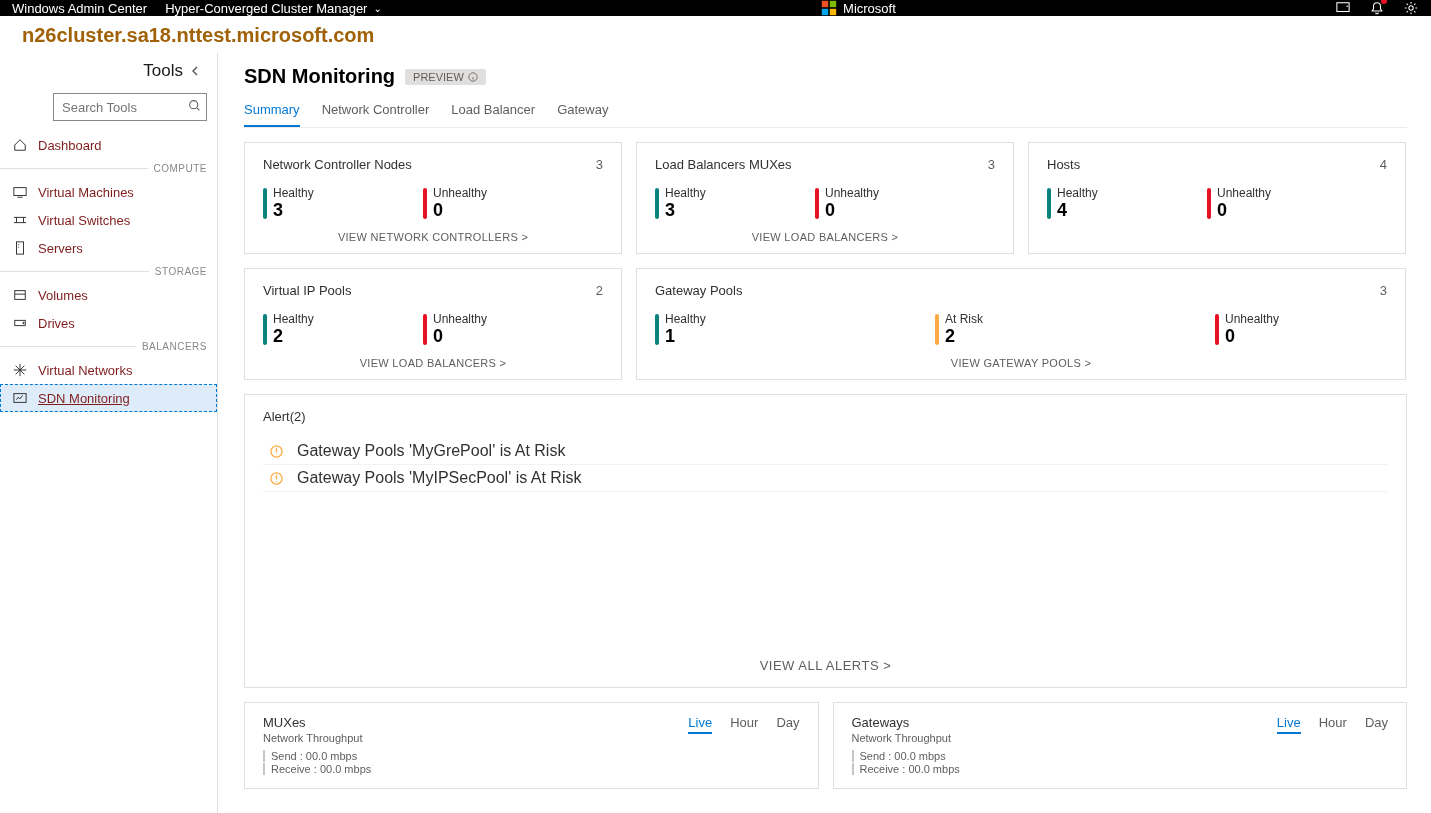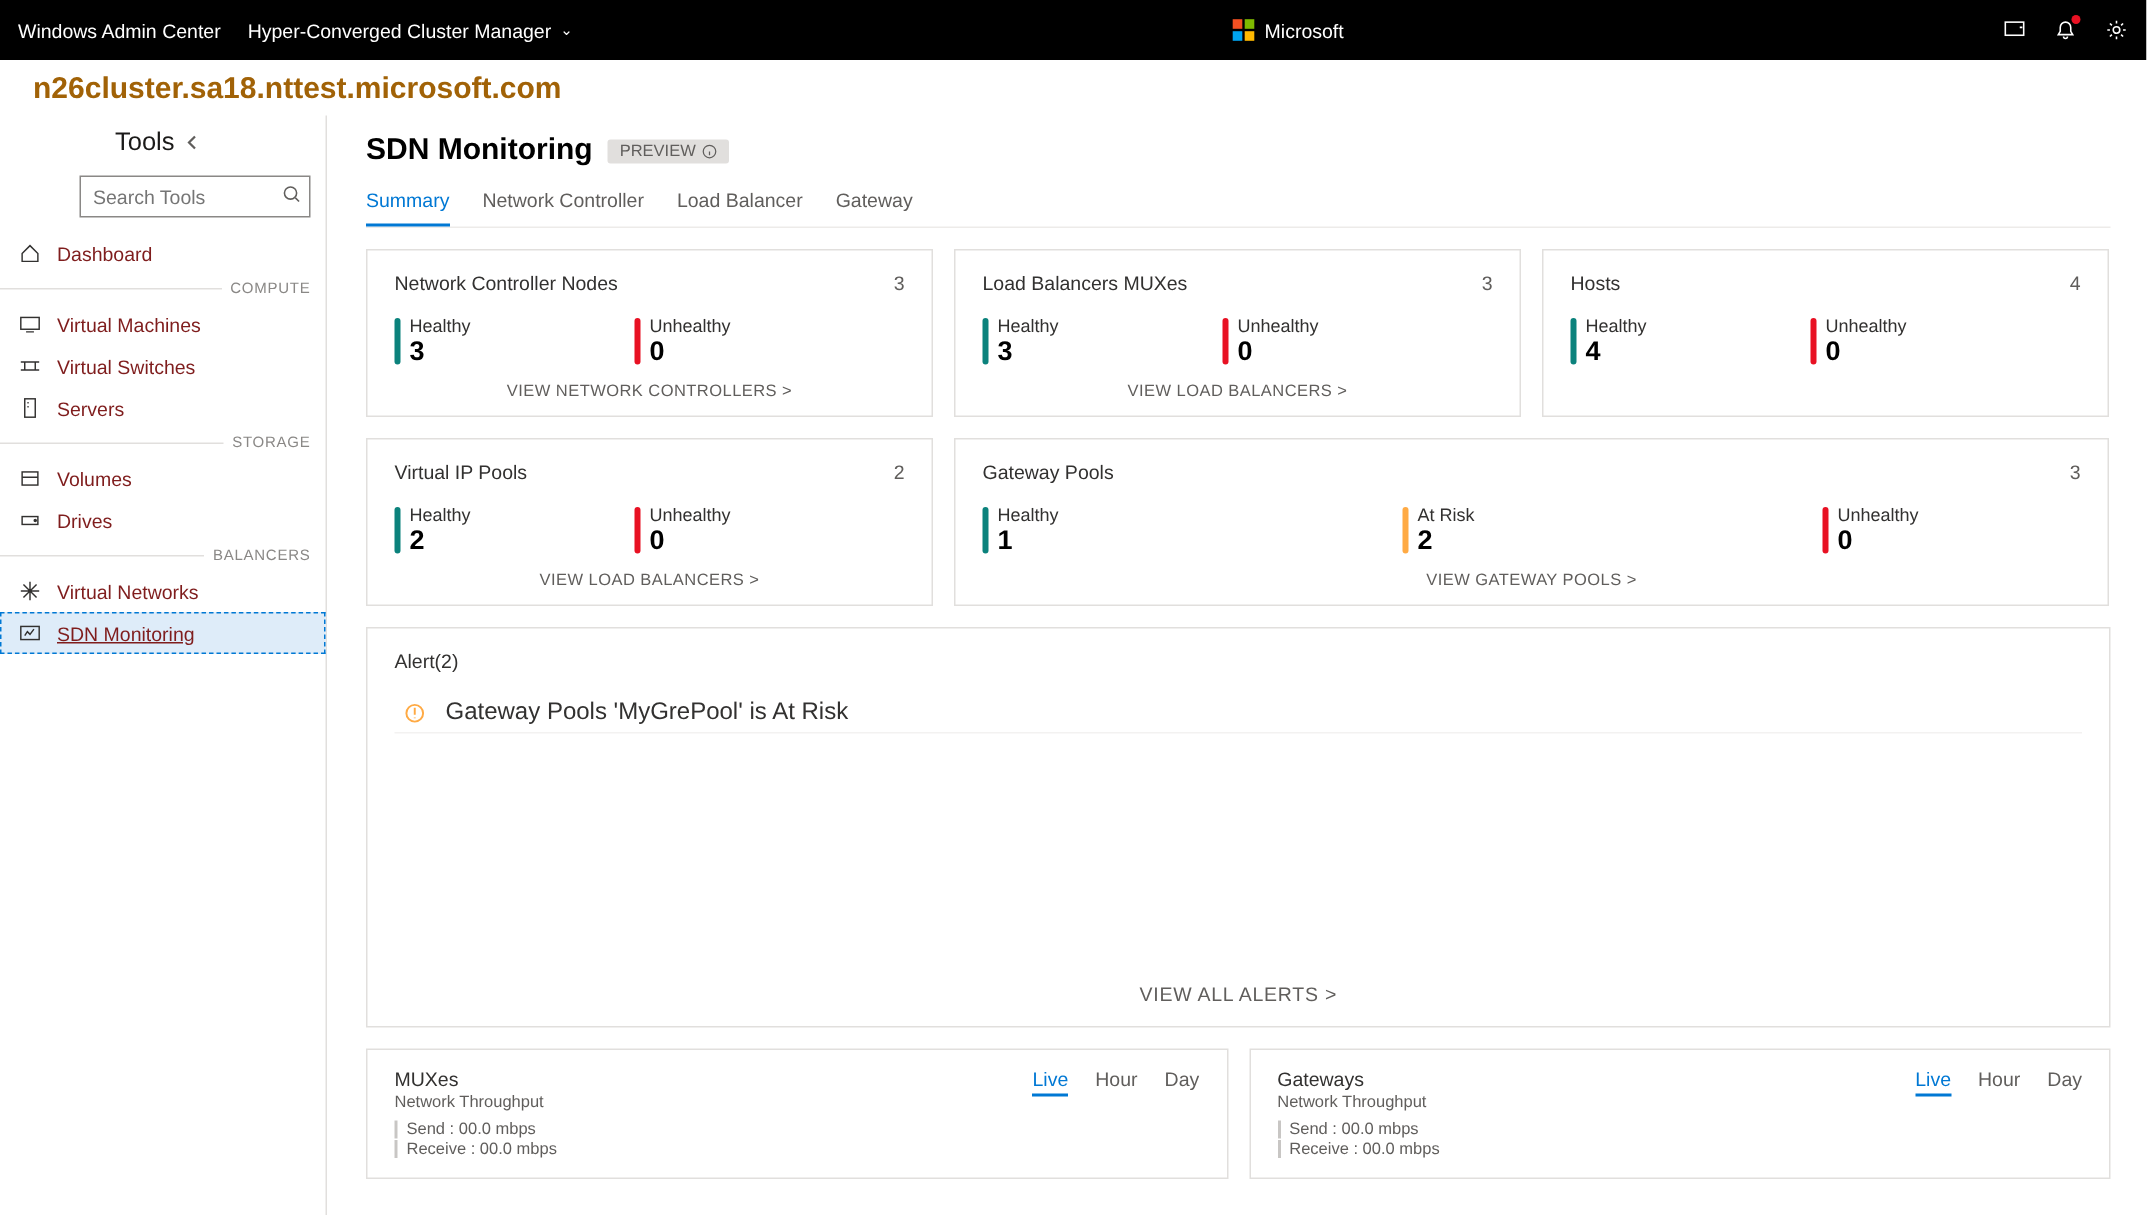--- a/index.html
+++ b/index.html
@@ -1,34 +1,34 @@
 <!DOCTYPE html>
 <html><head>
 <meta charset="utf-8">
 <style>
   * { box-sizing: border-box; margin: 0; padding: 0; }
   body { font-family: "Segoe UI", Tahoma, sans-serif; font-size: 13px; color: #323130; background: #fff; width: 1431px; }
   
-  .topbar { background: #000; color: #fff; height: 40px; display: flex; align-items: center; padding: 0 12px; }
+  .topbar { background: #000; color: #fff; height: 16px; display: flex; align-items: center; padding: 0 12px; }
   .topbar-left { display: flex; align-items: center; gap: 18px; }
   .topbar-brand { font-size: 13px; }
   .topbar-context { font-size: 13px; display: flex; align-items: center; gap: 6px; cursor: pointer; }
   .topbar-center { flex: 1; display: flex; justify-content: center; align-items: center; gap: 6px; }
   .ms-logo { display: inline-flex; }
   .ms-logo svg { width: 16px; height: 16px; }
   .topbar-right { display: flex; align-items: center; gap: 18px; }
   .topbar-icon { width: 16px; height: 16px; display: inline-flex; align-items: center; justify-content: center; cursor: pointer; position: relative; }
   .notif-dot { position: absolute; top: -2px; right: -2px; width: 6px; height: 6px; background: #e81123; border-radius: 50%; }
   
   .breadcrumb-row { padding: 8px 22px 6px; }
   .breadcrumb-title { font-size: 20px; font-weight: 700; color: #a16207; }
   
   .layout { display: flex; }
   .sidebar { width: 218px; border-right: 1px solid #e1dfdd; padding: 6px 0 0 0; }
-  .sidebar-header { display: flex; align-items: center; justify-content: center; padding: 0 10px 6px 10px; }
+  .sidebar-header { display: flex; align-items: center; justify-content: flex-end; padding: 0 10px 6px 10px; }
   .sidebar-title { font-size: 17px; font-weight: 400; color: #1b1a19; }
   .collapse-btn { width: 24px; height: 24px; display: inline-flex; align-items: center; justify-content: center; cursor: pointer; color: #605e5c; }
   .search-wrap { padding: 4px 10px 10px; margin-left: 43px; }
   .search-box { position: relative; }
   .search-input { width: 100%; height: 28px; border: 1px solid #8a8886; padding: 0 28px 0 8px; font-size: 13px; outline: none; }
   .search-icon { position: absolute; right: 6px; top: 50%; transform: translateY(-50%); color: #605e5c; }
   .nav-item { display: flex; align-items: center; gap: 10px; padding: 6px 12px; font-size: 13px; color: #7f1d1d; cursor: pointer; }
   .nav-item.active { background: #deecf9; outline: 1px dashed #0078d4; outline-offset: -1px; }
   .nav-item.active .nav-label { text-decoration: underline; }
   .nav-icon { width: 16px; height: 16px; display: inline-flex; align-items: center; justify-content: center; color: #323130; }
@@ -367,20 +367,29 @@
       <div class="alerts-title">Alert(2)</div>
       <div class="alert-row">
         <span class="alert-icon">
             <svg width="13" height="13" viewBox="0 0 14 14" fill="none" stroke="#ffaa44" stroke-width="1.4">
               <circle cx="7" cy="7" r="6"></circle>
               <path d="M7 3v5M7 10v0.5"></path>
             </svg>
           </span>
         <span>Gateway Pools 'MyGrePool' is At Risk</span>
       </div>
+      <div class="alert-row">
+        <span class="alert-icon">
+            <svg width="13" height="13" viewBox="0 0 14 14" fill="none" stroke="#ffaa44" stroke-width="1.4">
+              <circle cx="7" cy="7" r="6"></circle>
+              <path d="M7 3v5M7 10v0.5"></path>
+            </svg>
+          </span>
+        <span>Gateway Pools 'MyIPSecPool' is At Risk</span>
+      </div>
       <div class="alerts-spacer"></div>
       <div class="alerts-link">VIEW ALL ALERTS &gt;</div>
     </div>
 
     <div class="tp-row">
       <div class="tp-card">
         <div class="tp-head">
           <div>
             <div class="tp-title">MUXes</div>
             <div class="tp-sub">Network Throughput</div>

